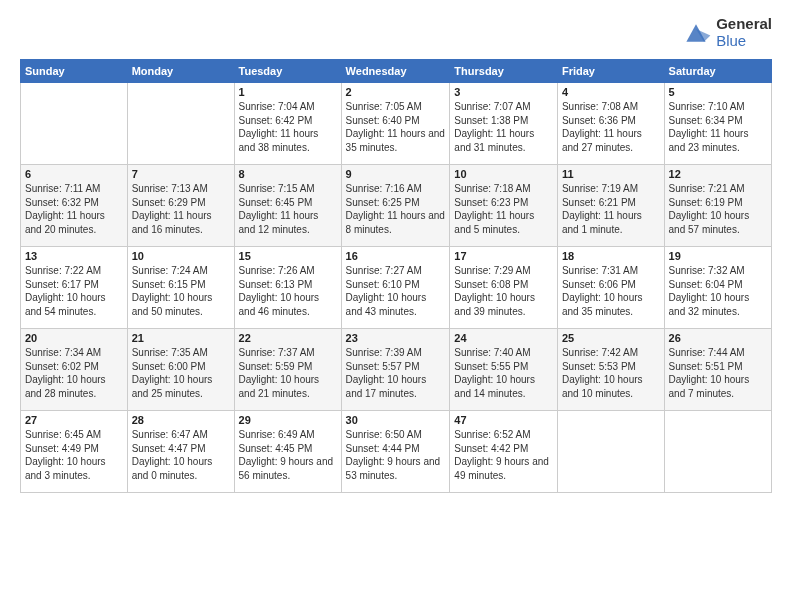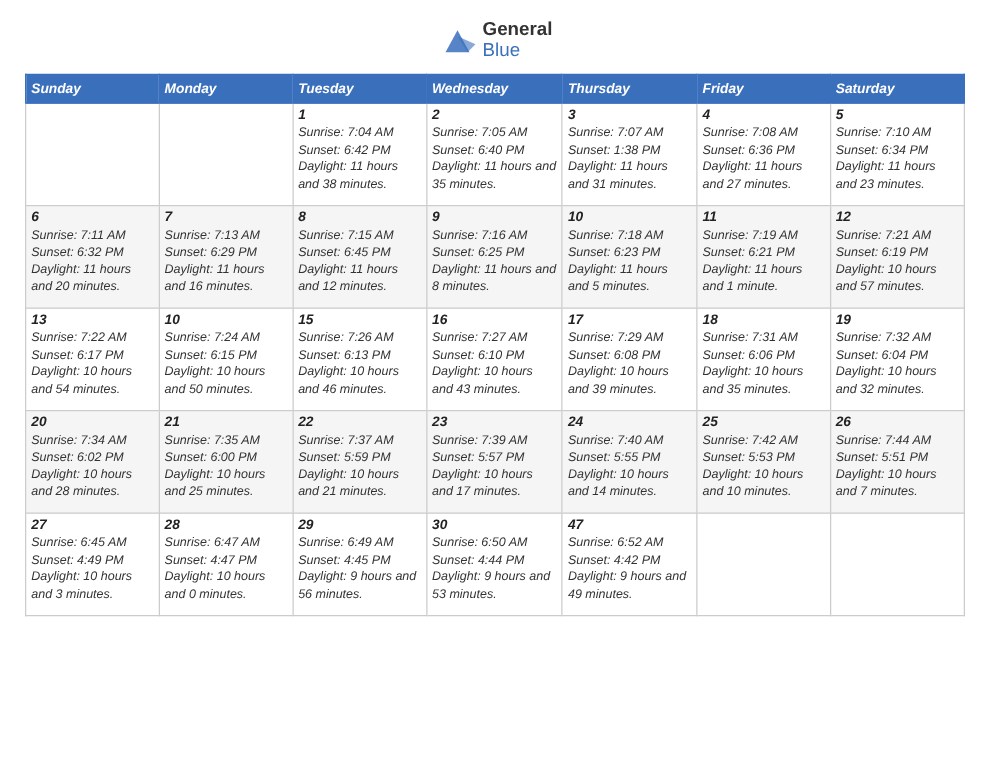--- a/index.html
+++ b/index.html
@@ -9,21 +9,21 @@
       width: 792px;
       height: 612px;
       overflow: hidden;
     }
     .page {
       width: 792px;
       padding: 16px 20px 10px 20px;
     }
     .header {
       display: flex;
-      justify-content: center;
+      justify-content: flex-end;
       align-items: flex-start;
       margin-bottom: 10px;
     }
     .logo {
       display: flex;
       align-items: center;
     }
     .logo-text {
       line-height: 1.1;
     }
@@ -51,21 +51,20 @@
       color: #333;
     }
     .location {
       font-size: 13px;
       color: #555;
     }
     table {
       width: 100%;
       border-collapse: collapse;
       font-size: 10.5px;
-      font-style: italic;
     }
     thead tr th {
       background: #3a6fbc;
       color: #fff;
       padding: 5px 4px;
       text-align: left;
       font-size: 11px;
       font-weight: bold;
       border: 1px solid #3a6fbc;
     }

